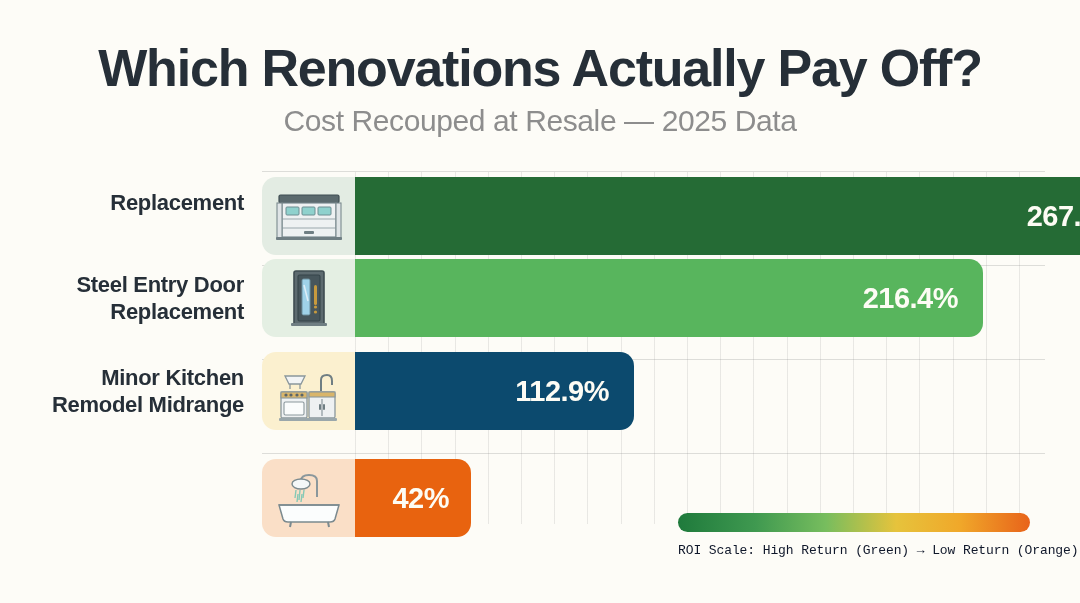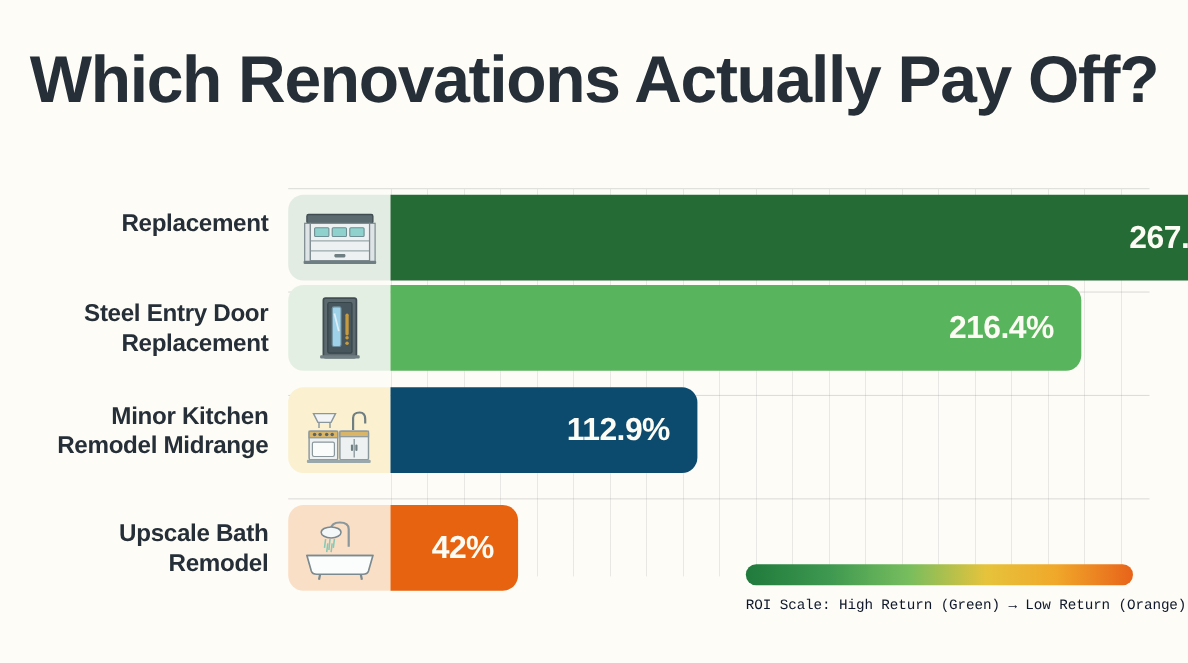--- a/index.html
+++ b/index.html
@@ -9,21 +9,21 @@
     font-family:"Liberation Sans","DejaVu Sans",sans-serif;
     overflow:hidden;
     position:relative;
   }
   #stage{position:relative;width:1080px;height:603px;}
 
   
   .title{
     position:absolute;left:0;top:38px;width:1080px;
     text-align:center;
-    font-size:60px;font-weight:bold;
+    font-size:52px;font-weight:bold;
     letter-spacing:-1.2px;
     color:#262f38;
     white-space:nowrap;
   }
   .subtitle{
     position:absolute;left:0;top:104px;width:1080px;
     text-align:center;
     font-size:30px;font-weight:normal;
     letter-spacing:-0.4px;
     color:#8d8d8d;
@@ -91,20 +91,21 @@
     white-space:nowrap;
     font-family:Liberation Mono, monospace;
   }
 </style>
 </head>
 <body>
 
 <div id="stage">
 
   <div class="title">Which Renovations Actually Pay Off?</div>
+  <div class="subtitle">Cost Recouped at Resale — 2025 Data</div>
 
   <div class="plot"></div>
 
   <div class="rowline" style="top:171px"></div>
   <div class="rowline" style="top:265px"></div>
   <div class="rowline" style="top:359px"></div>
   <div class="rowline" style="top:453px"></div>
 
   <div class="row" style="top:177px;width:1080px">
     <div class="rowlabel" style="left:12px;top:12px">
@@ -177,24 +178,20 @@
         <path d="M50 31 L50 20 Q50 15 56 15 Q61 15 61 21 L61 25" fill="none" stroke="#6f7e83" stroke-width="2"></path>
         <rect x="8" y="58" width="58" height="3" rx="1" fill="#9aa7ab"></rect>
       </svg>
     </div>
     <div class="bar" style="width:279px;background:#0c4a6e">
       <span class="barval">112.9%</span>
     </div>
   </div>
 
   <div class="row" style="top:459px;width:1080px">
-    <div class="rowlabel" style="left:12px;top:12px">
-      <div>Upscale Bath</div>
-      <div>Remodel</div>
-    </div>
     <div class="tile" style="background:#fadfc7">
       <svg width="76" height="62" viewBox="0 0 76 62">
         <path d="M46 30 L46 14 Q46 8 38 8 Q30 8 30 14" fill="none" stroke="#8a979c" stroke-width="2"></path>
         <ellipse cx="30" cy="17" rx="9" ry="5" fill="#f4f7f8" stroke="#7b8a8f" stroke-width="1.4"></ellipse>
         <line x1="25" y1="23" x2="24" y2="31" stroke="#86c9b6" stroke-width="1.4"></line>
         <line x1="29" y1="23" x2="28" y2="33" stroke="#86c9b6" stroke-width="1.4"></line>
         <line x1="33" y1="23" x2="32" y2="31" stroke="#86c9b6" stroke-width="1.4"></line>
         <line x1="27" y1="27" x2="26" y2="35" stroke="#86c9b6" stroke-width="1.4"></line>
         <line x1="31" y1="27" x2="30" y2="35" stroke="#86c9b6" stroke-width="1.4"></line>
         <path d="M8 38 L68 38 L64 52 Q63 55 59 55 L17 55 Q13 55 12 52 Z" fill="#fbfdfd" stroke="#7b8a8f" stroke-width="1.5"></path>

